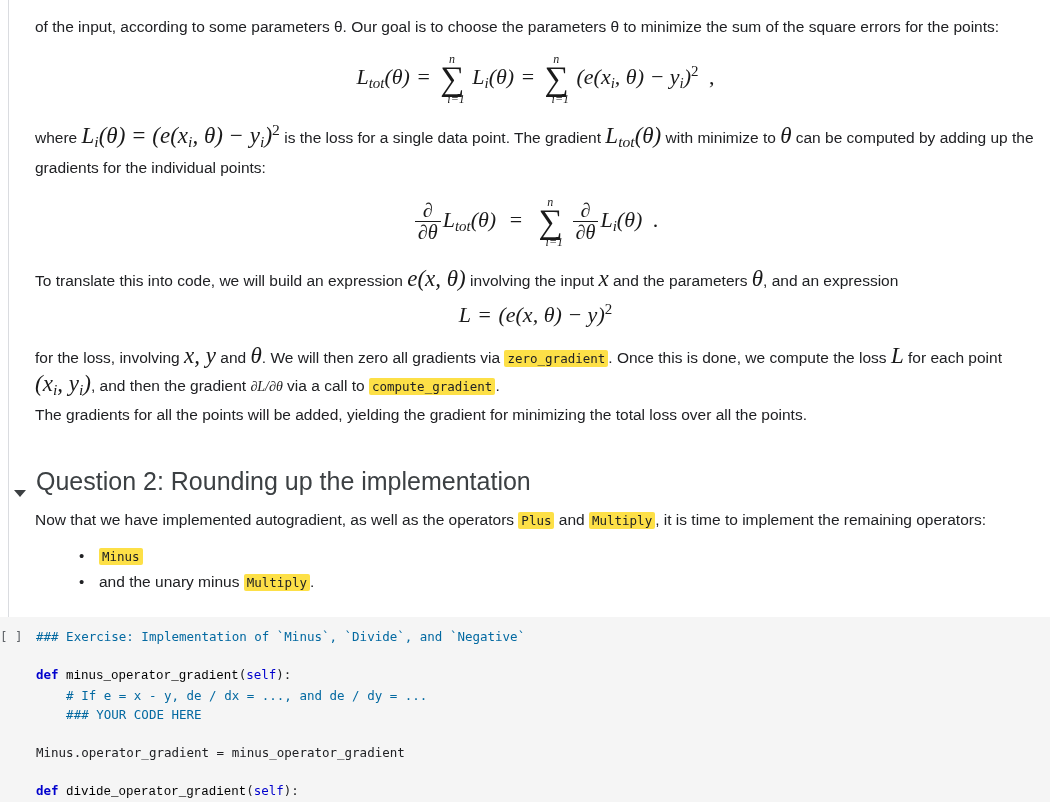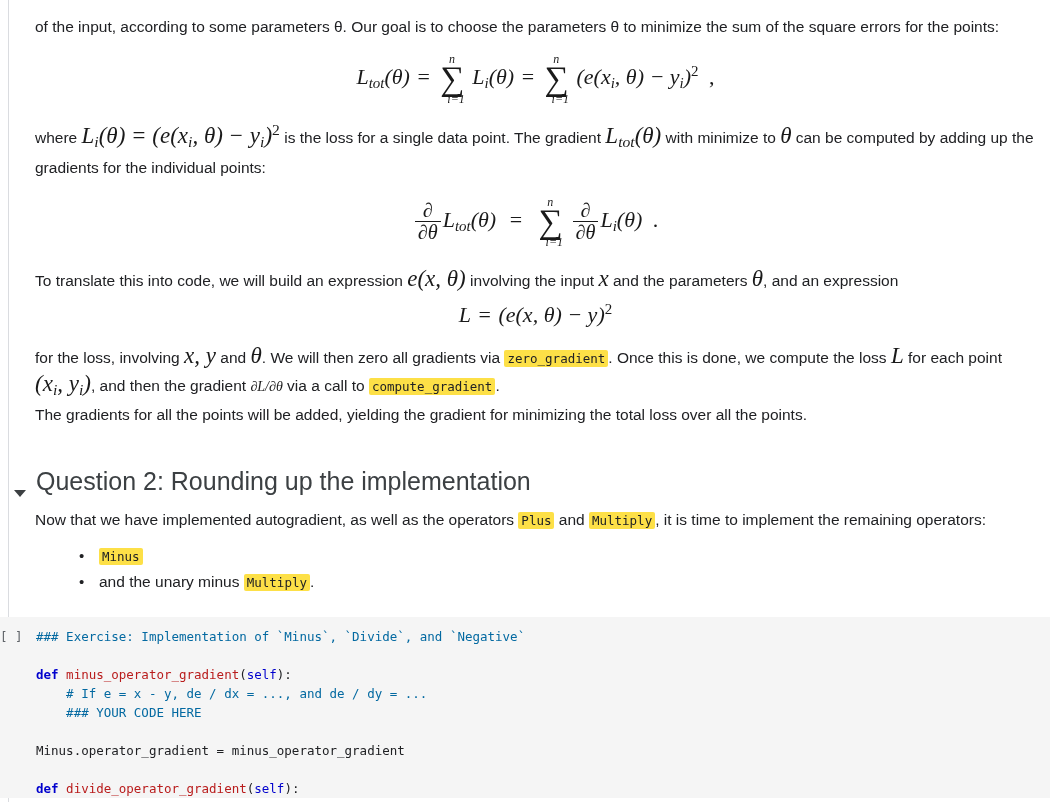--- a/index.html
+++ b/index.html
@@ -154,21 +154,21 @@
     padding-left: 36px;
     color: #202124;
   }
   .prompt {
     color: #5f6368;
     display: inline-block;
     width: 36px;
   }
   .tok-comment { color: #0369a1; text-align: center; }
   .tok-keyword { color: #0000cd; font-weight: 700; }
-  .tok-fn      { color: #b91c1c; }
+  .tok-fn      { color: #000000; font-family: Liberation Mono, monospace; }
   .tok-self    { color: #0000cd; }
   .tok-plain   { color: #202124; }
 </style>
 </head>
 <body>
 
 <div class="margin-rule"></div>
 
 <div class="page">
 

